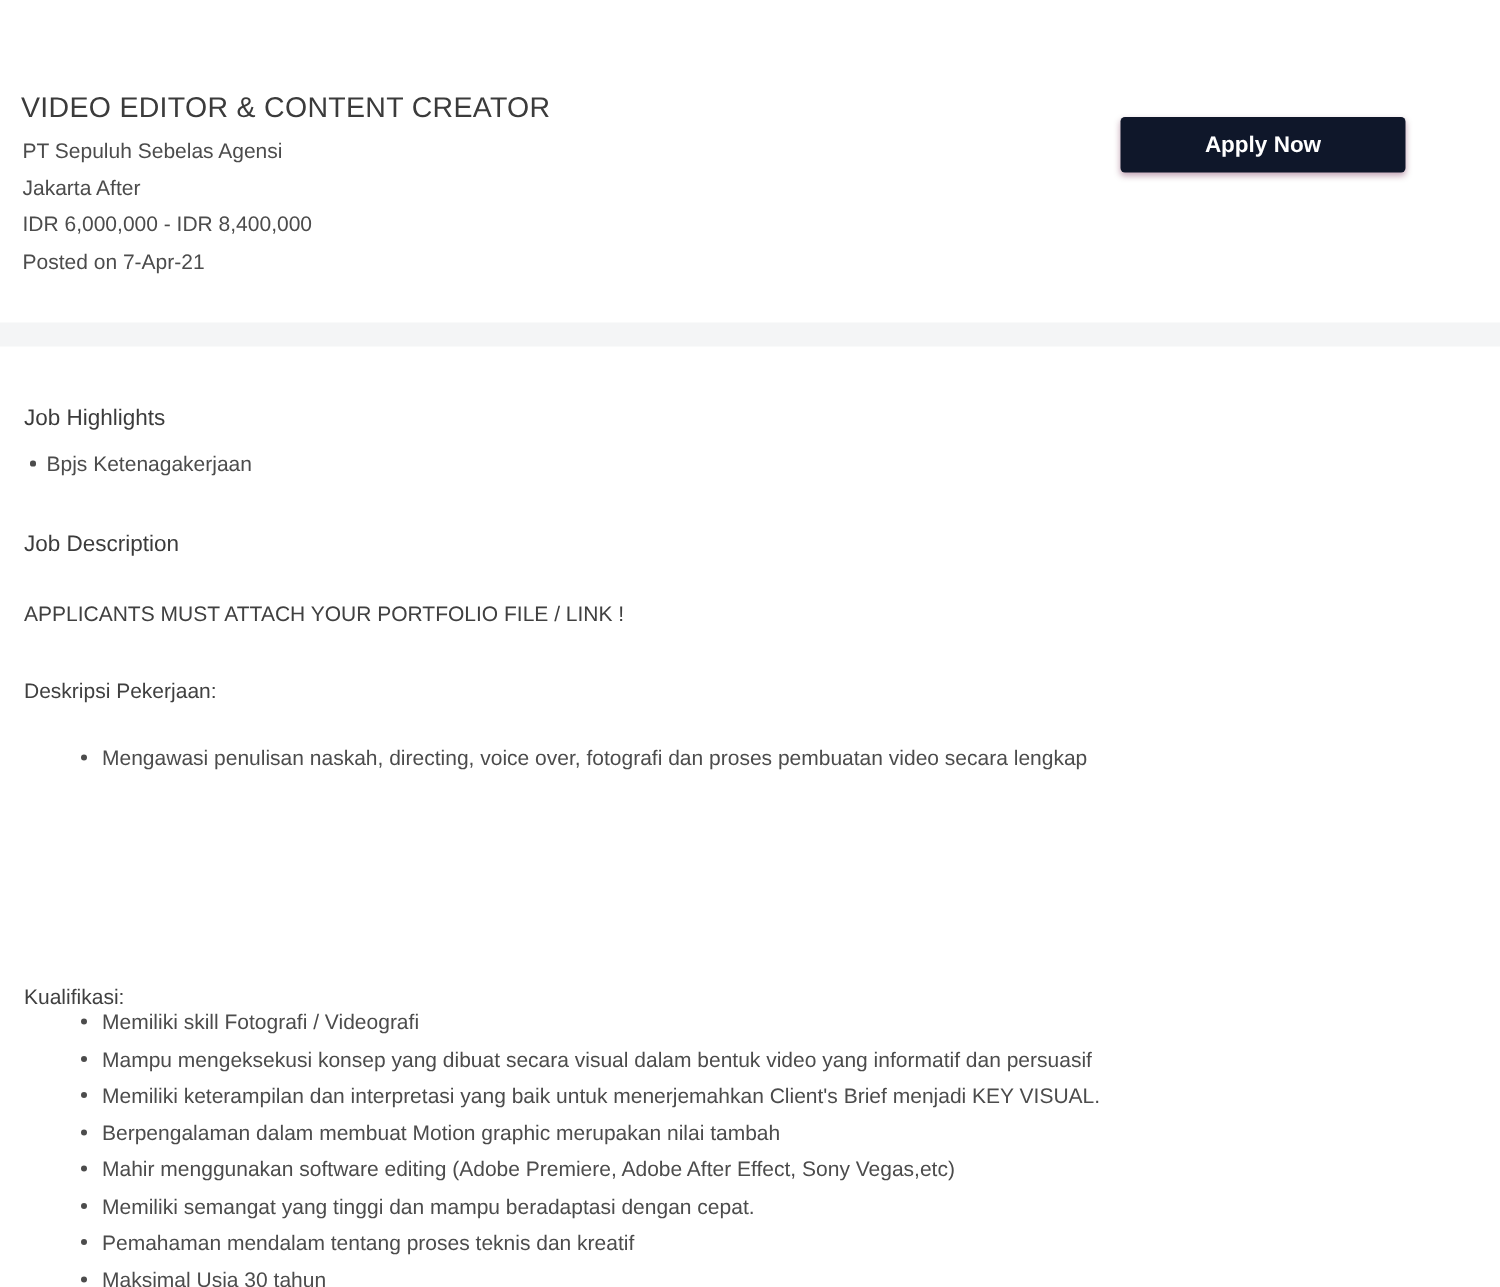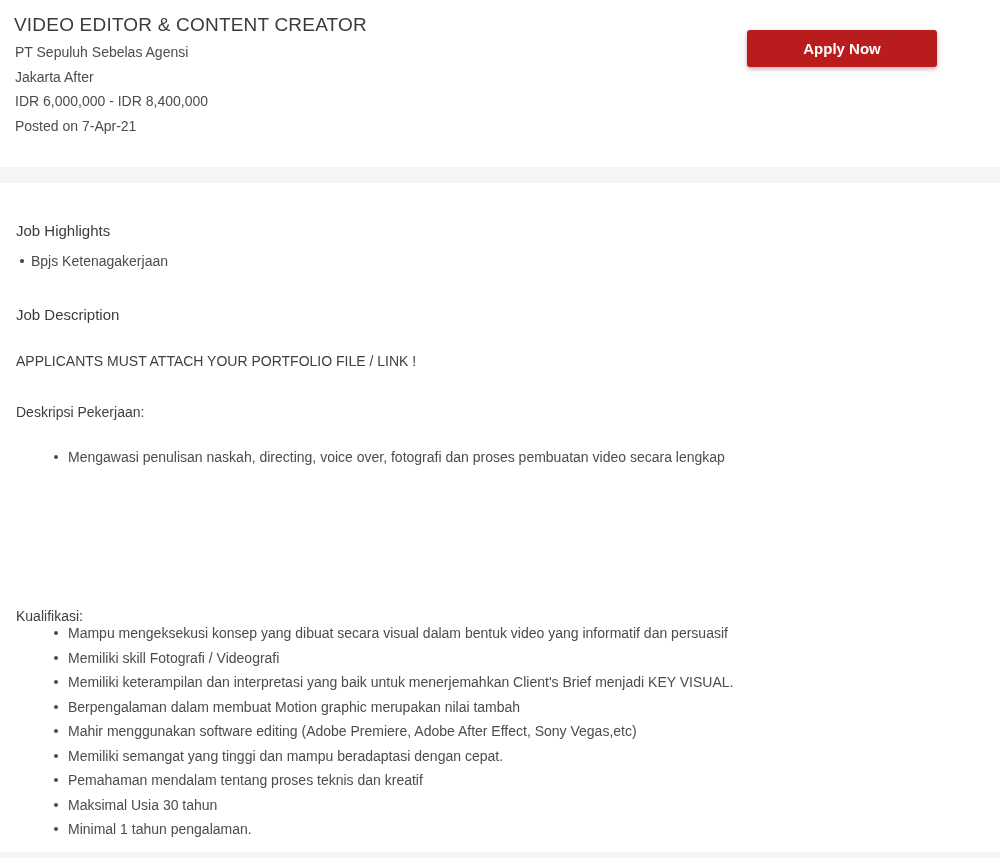--- a/index.html
+++ b/index.html
@@ -5,38 +5,38 @@
   html, body {
     margin: 0;
     padding: 0;
     width: 1000px;
     height: 858px;
     background: #ffffff;
     overflow: hidden;
     font-family: "Liberation Sans", sans-serif;
     -webkit-font-smoothing: antialiased;
   }
-  .page { position: relative; width: 1000px; height: 643px; background: #fff; }
+  .page { position: relative; width: 1000px; height: 643px; background: #fff; margin-top: 48px; }
 
   
   .job-title {
     position: absolute; left: 14px; top: 14px;
     font-size: 19px; font-weight: 400; color: #3b3b3b;
     letter-spacing: 0.2px; margin: 0;
   }
   .meta {
     position: absolute; left: 15px; top: 40px;
     font-size: 14px; color: #4c4c4c; line-height: 24.7px;
   }
   .meta p { margin: 0; }
 
   .apply-btn {
     position: absolute; left: 747px; top: 30px;
     width: 190px; height: 37px;
-    background: #b91c1c;
+    background: #0f172a;
     color: #ffffff;
     font-family: "Liberation Sans", sans-serif;
     font-size: 15px; font-weight: 600;
     border: none; border-radius: 3px;
     cursor: pointer;
     box-shadow: 0 2px 4px rgba(90, 0, 50, 0.35);
   }
 
   .divider-band {
     position: absolute; left: 0; top: 167px;
@@ -118,22 +118,22 @@
 
   <p class="bold-line notice">APPLICANTS MUST ATTACH YOUR PORTFOLIO FILE / LINK !</p>
 
   <p class="bold-line sec-deskripsi">Deskripsi Pekerjaan:</p>
   <ul class="bullets desc-list list-deskripsi">
     <li>Mengawasi penulisan naskah, directing, voice over, fotografi dan proses pembuatan video secara lengkap</li>
   </ul>
 
   <p class="bold-line sec-kualifikasi">Kualifikasi:</p>
   <ul class="bullets desc-list list-kualifikasi">
+    <li>Memiliki skill Fotografi / Videografi</li>
     <li>Mampu mengeksekusi konsep yang dibuat secara visual dalam bentuk video yang informatif dan persuasif</li>
-    <li>Memiliki skill Fotografi / Videografi</li>
     <li>Memiliki keterampilan dan interpretasi yang baik untuk menerjemahkan Client's Brief menjadi KEY VISUAL.</li>
     <li>Berpengalaman  dalam membuat Motion graphic merupakan nilai tambah</li>
     <li>Mahir menggunakan software editing (Adobe Premiere, Adobe After Effect, Sony Vegas,etc)</li>
     <li>Memiliki semangat yang tinggi dan mampu beradaptasi dengan cepat.</li>
     <li>Pemahaman mendalam tentang proses teknis dan kreatif</li>
     <li>Maksimal Usia 30 tahun</li>
     <li>Minimal 1 tahun pengalaman.</li>
   </ul>
 
   <div class="bottom-band"></div>

